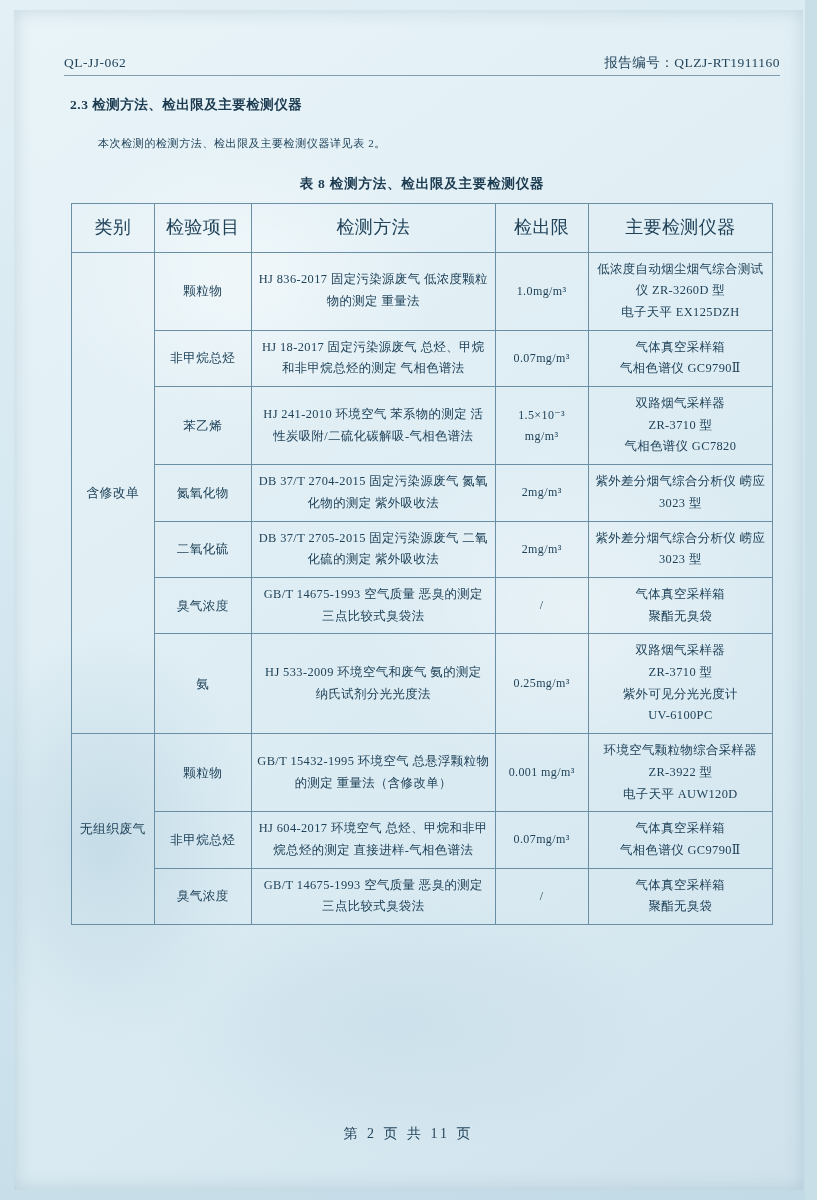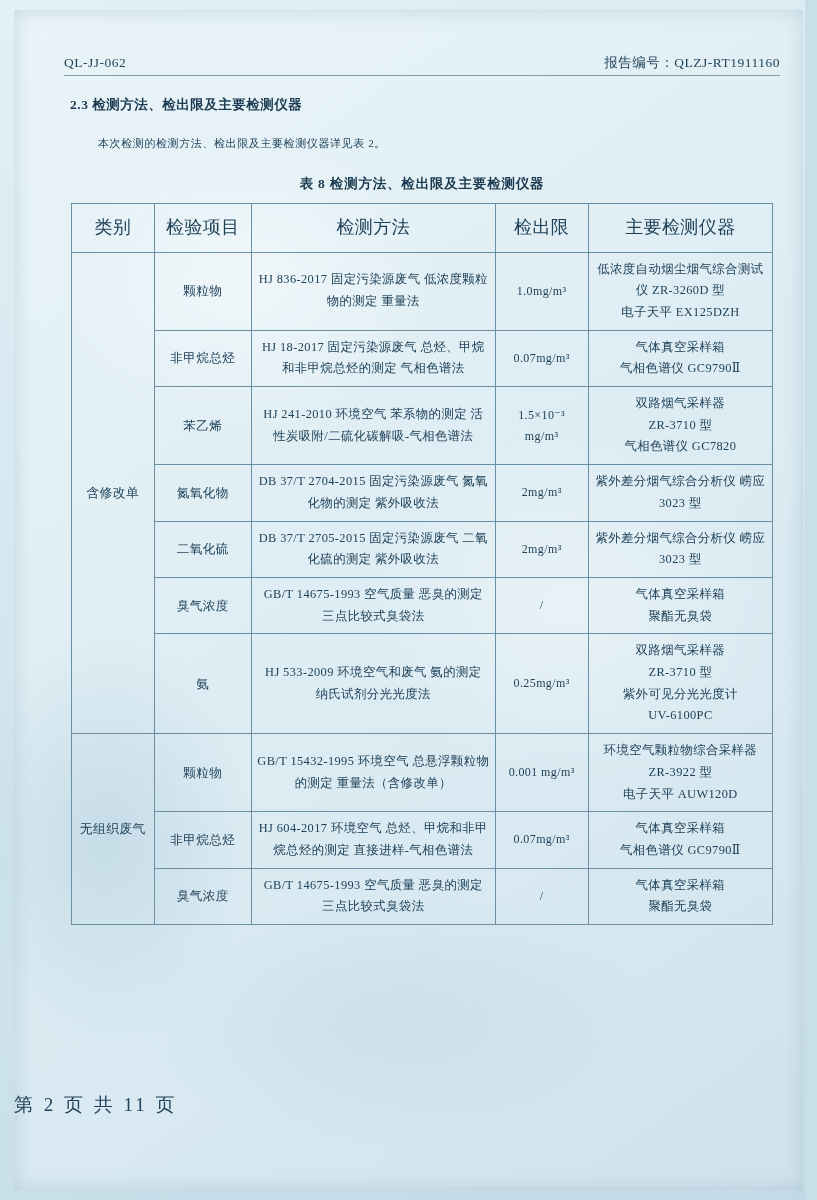--- a/index.html
+++ b/index.html
@@ -111,23 +111,23 @@
     font-size: 12.8px;
   }
   td.item { font-size: 12.6px; }
   td.method { text-align: center; }
   td.limit { font-size: 12px; }
   td.instr { font-size: 12.4px; }
   .footer {
     position: absolute;
     left: 0;
     right: 0;
-    bottom: 72px;
-    text-align: left;
-    font-size: 19px;
+    bottom: 47px;
+    text-align: center;
+    font-size: 14px;
     letter-spacing: 3px;
     color: #23455c;
   }
 </style>
 </head>
 <body>
 
 <div class="page">
   <div class="sheet">
     <div class="blotch b1"></div>

